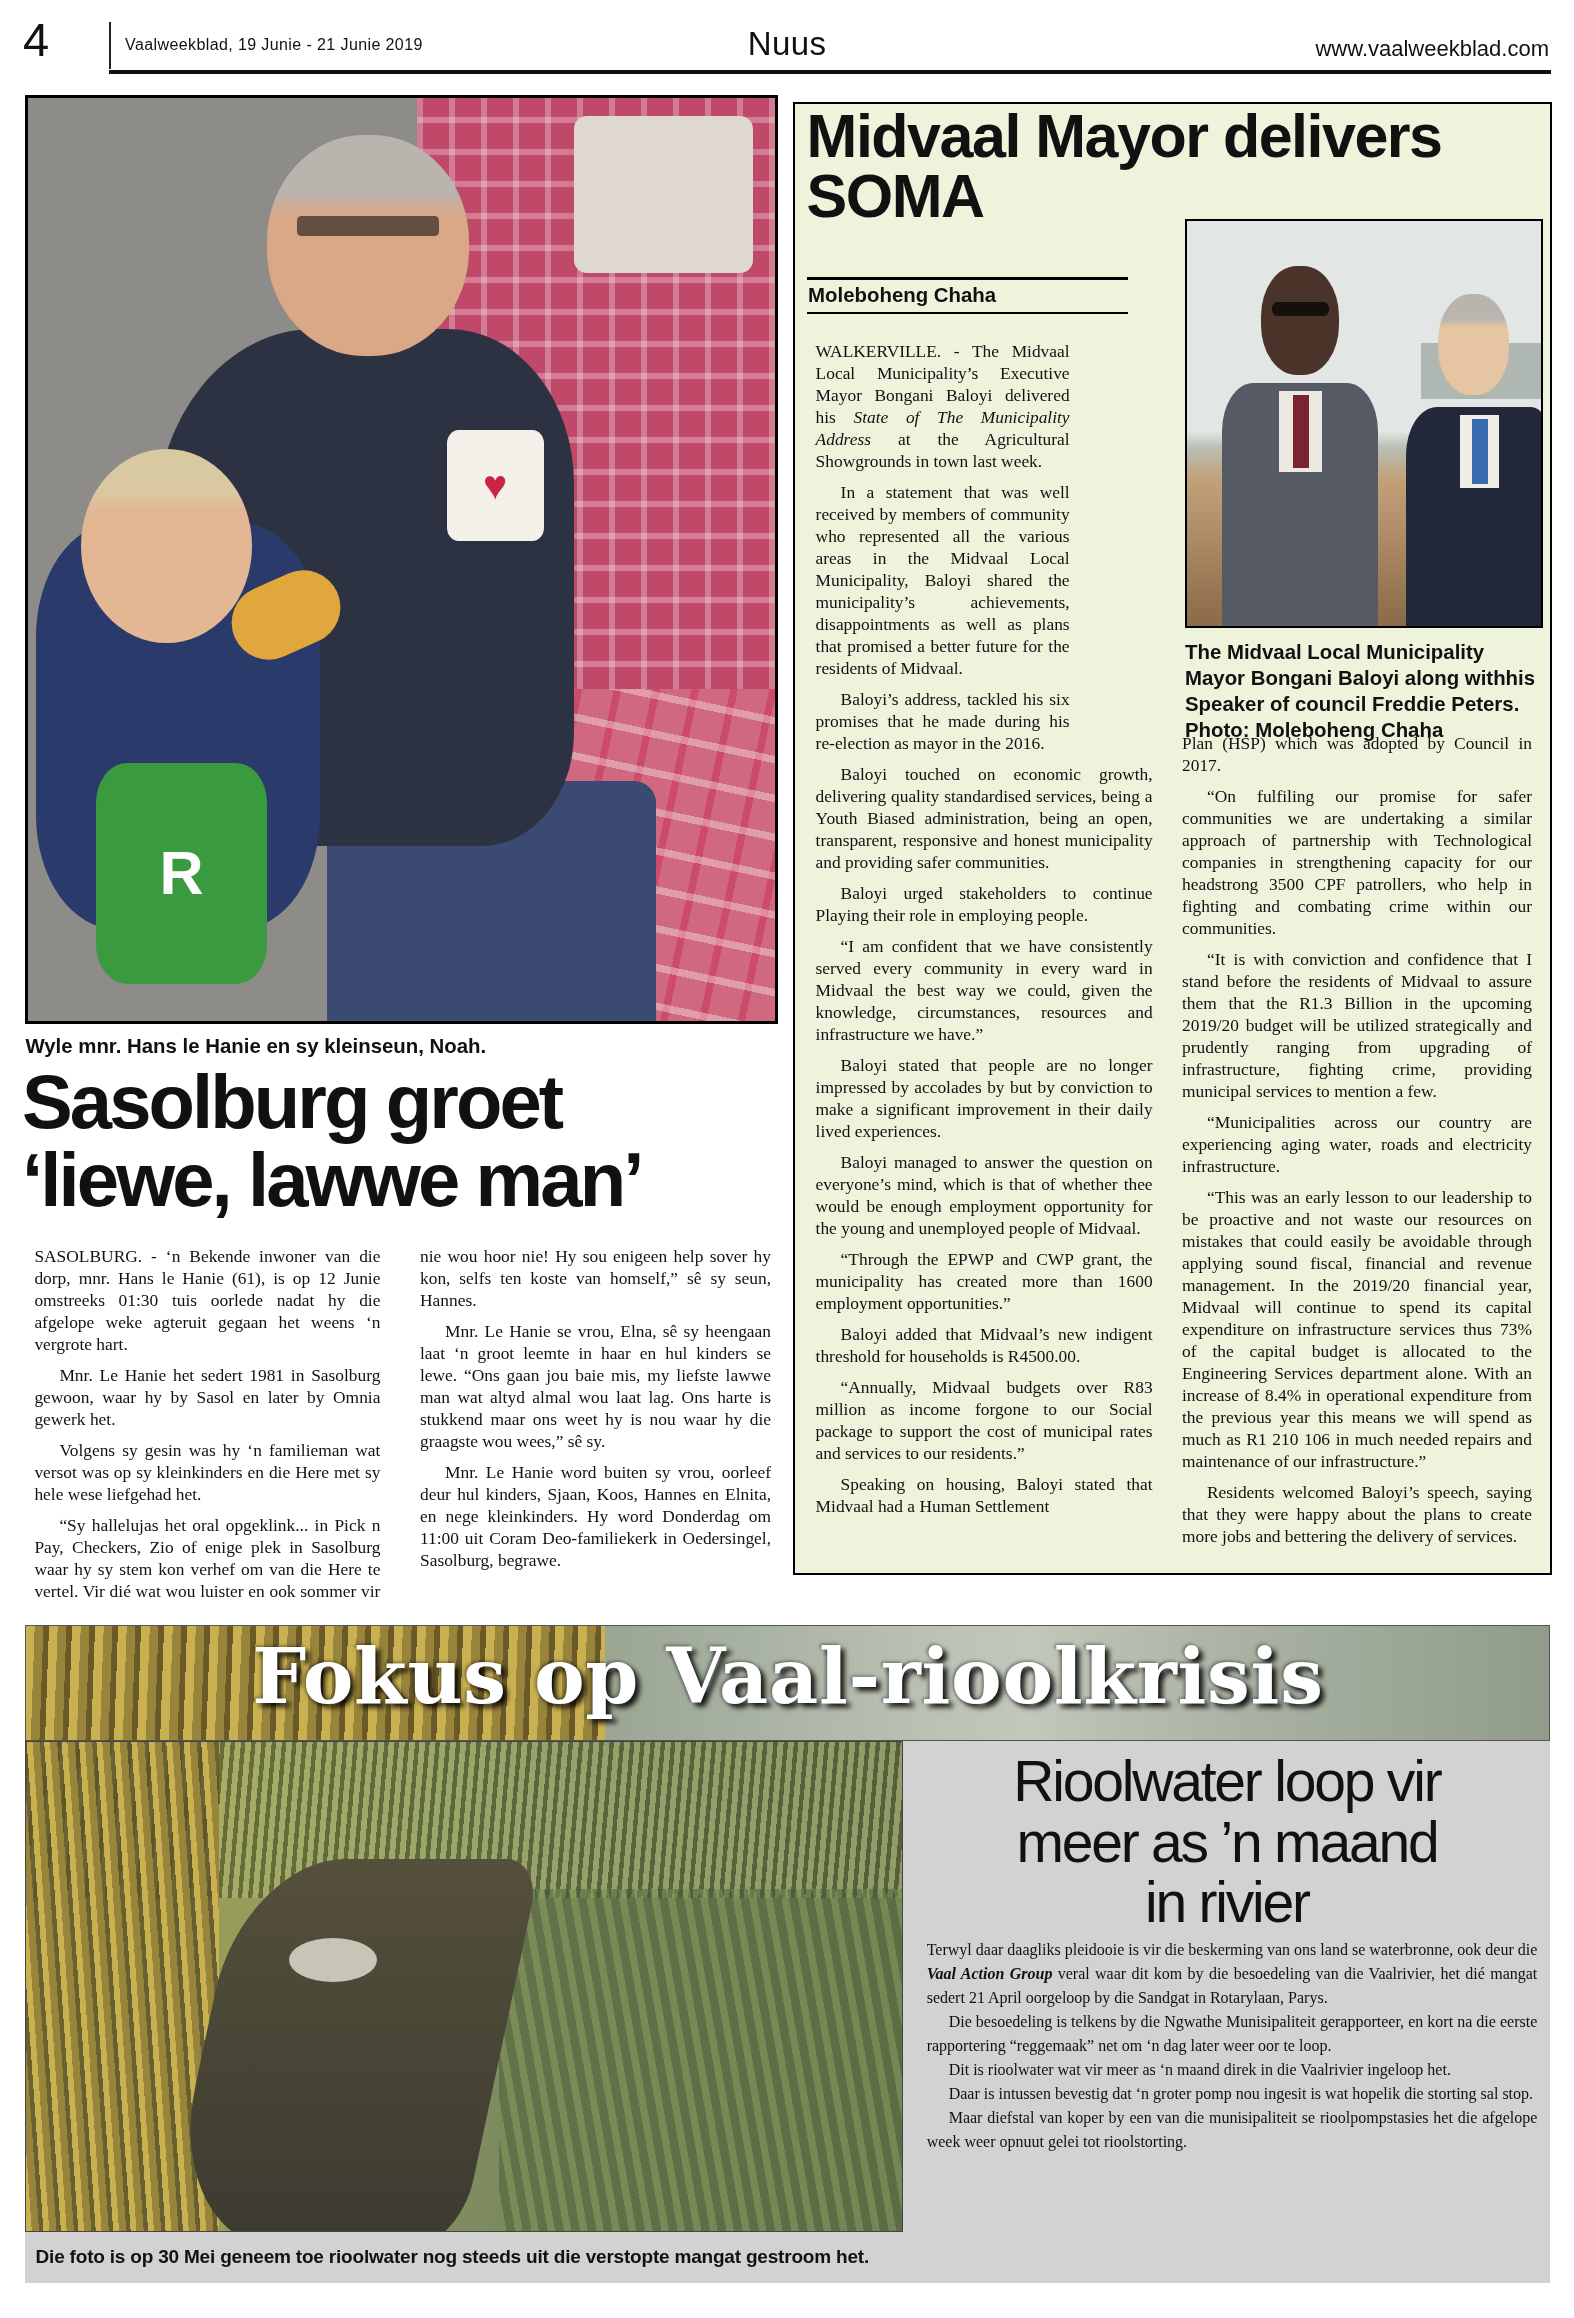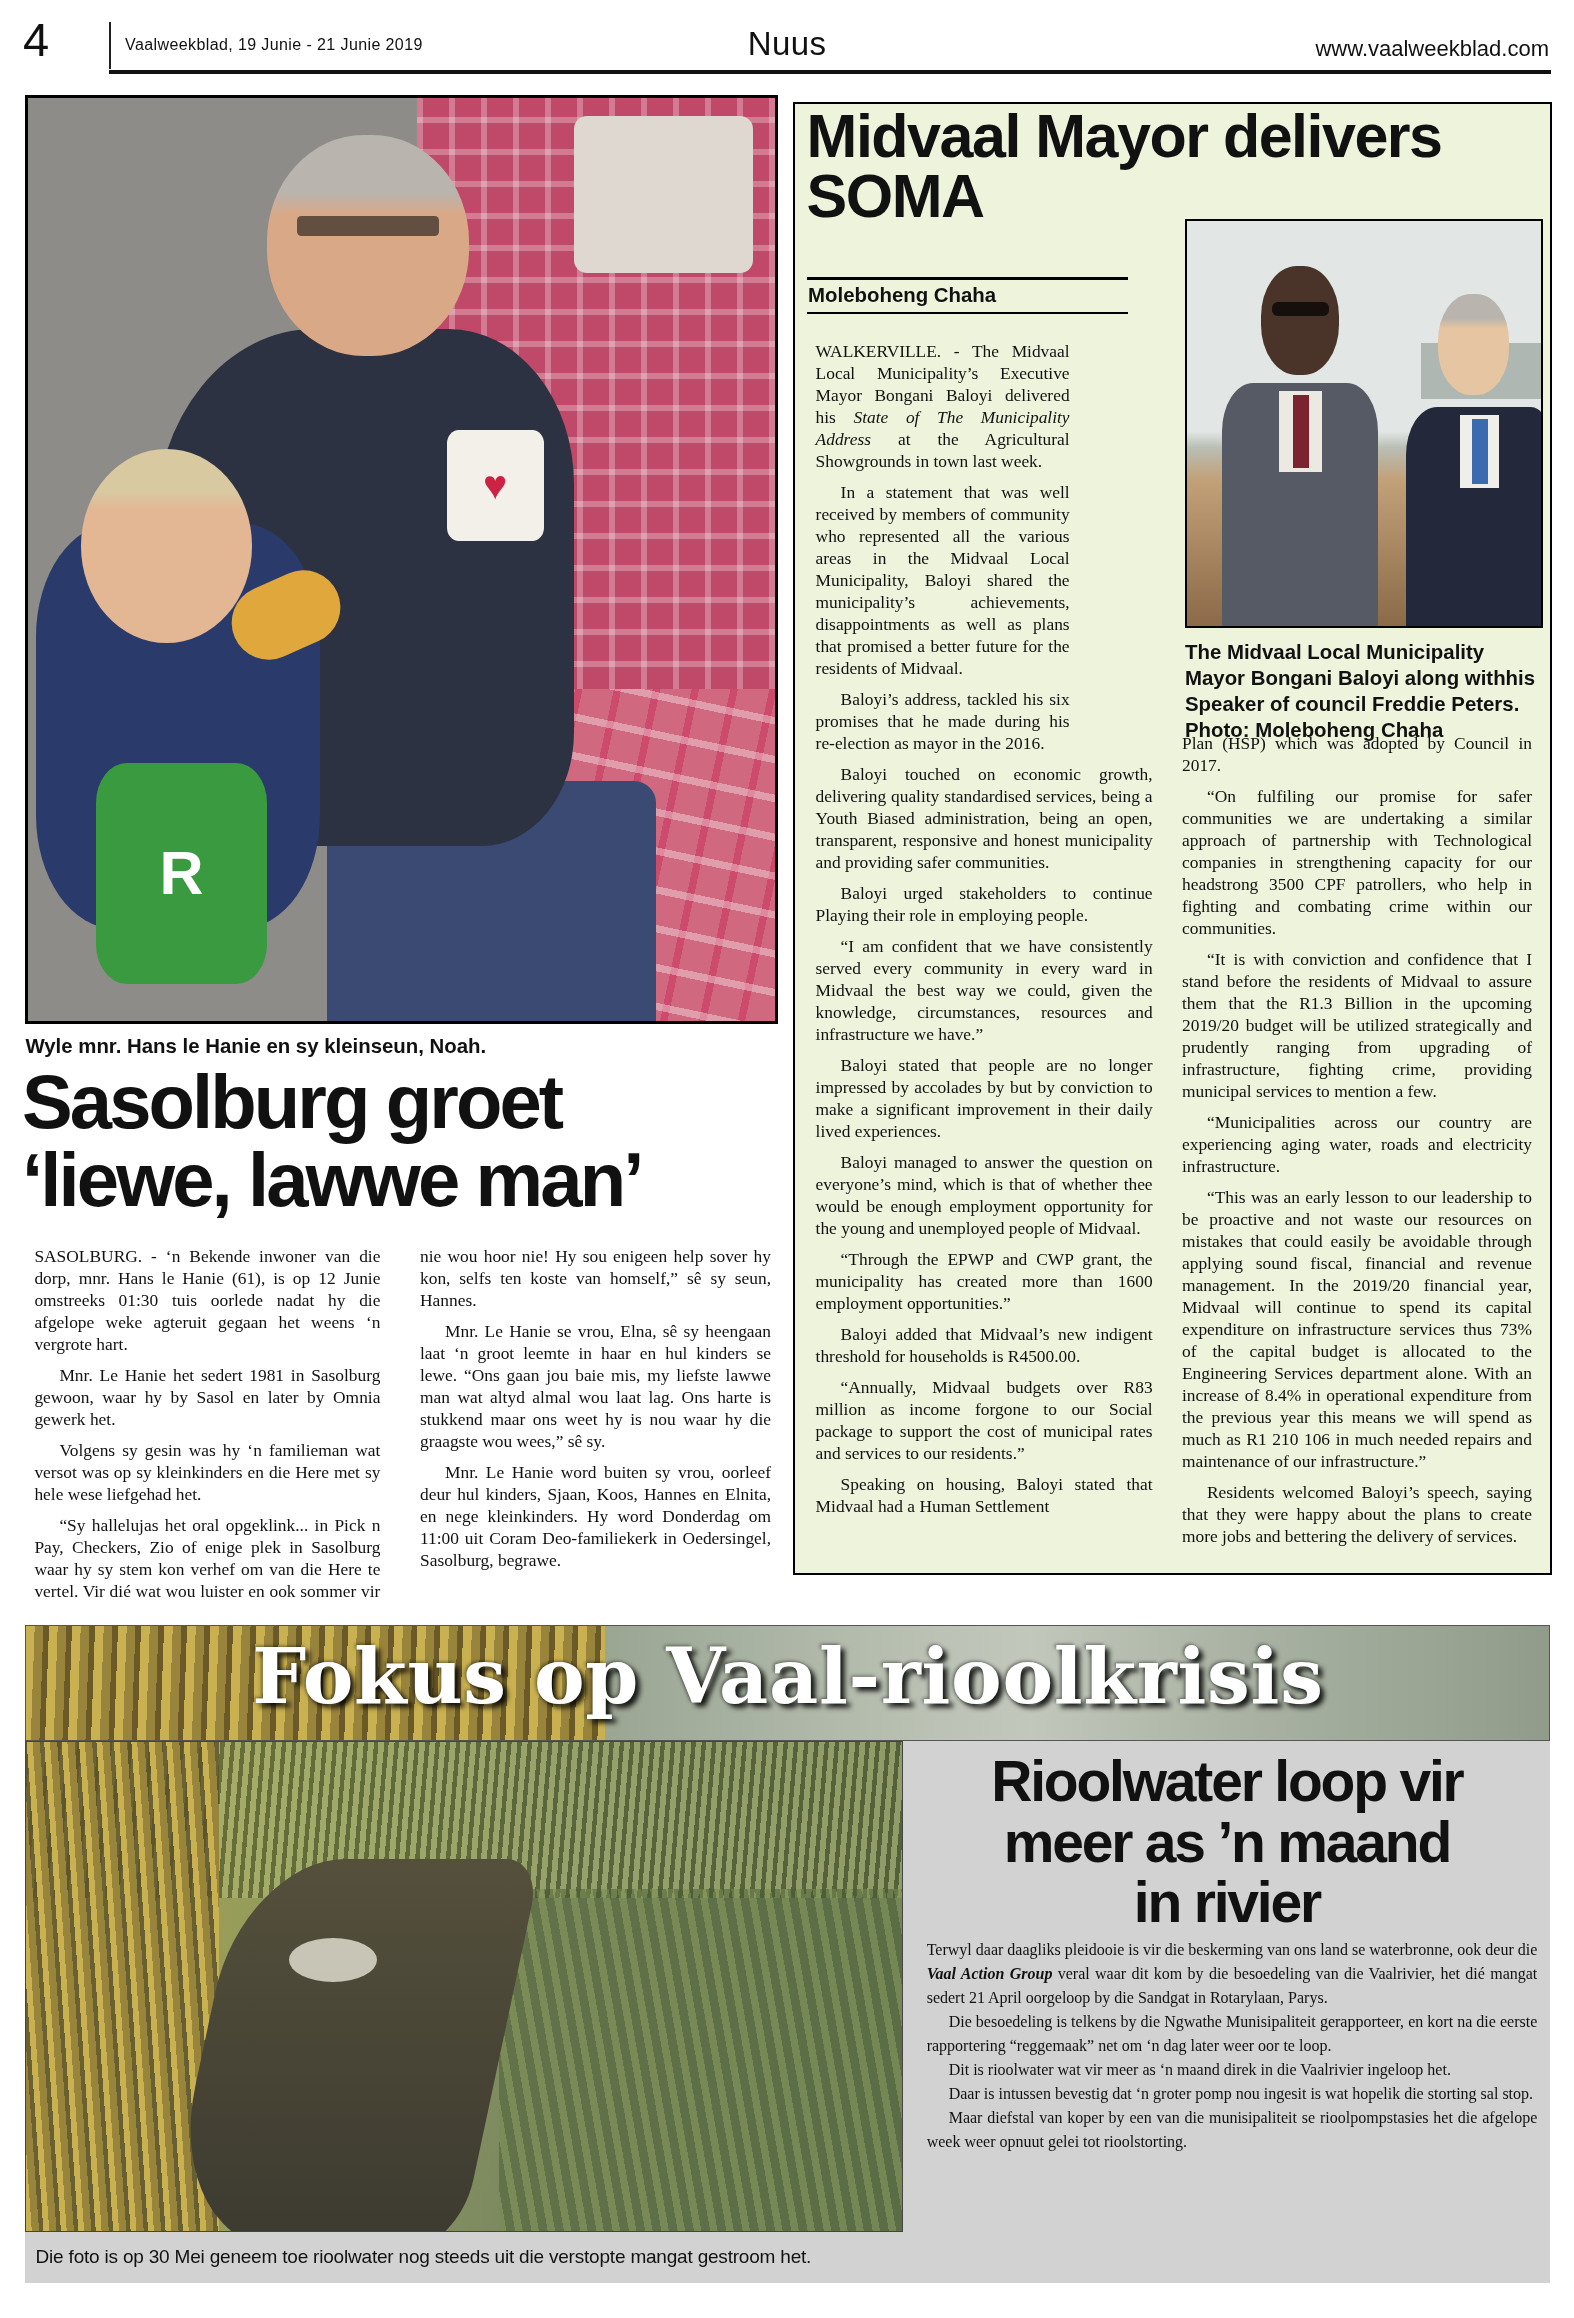--- a/index.html
+++ b/index.html
@@ -102,23 +102,23 @@
   .ph3-reeds-top { top:0; left:0; width:100%; height:32%;
     background:repeating-linear-gradient(95deg, rgba(60,70,30,.55) 0 4.4px, rgba(180,190,120,.45) 4.4px 10.2px); }
   .ph3-left-reeds { left:0; top:0; width:22%; height:100%;
     background:repeating-linear-gradient(86deg,#c9b050 0 5.8px,#99843c 5.8px 13px, rgba(90,80,40,.8) 13px 17.4px); }
   .ph3-water { left:20%; top:24%; width:34%; height:80%; background:linear-gradient(#55503c,#3c3a30);
     transform:skewX(-12deg); border-radius:34% 12% 18% 42%; }
   .ph3-foam { left:30%; top:40%; width:10%; height:9%; background:rgba(230,228,214,.8); border-radius:50%; filter:blur(0.7px); }
   .ph3-right-grass { right:0; top:30%; width:46%; height:70%;
     background:repeating-linear-gradient(80deg, rgba(120,140,80,.55) 0 7.3px, rgba(70,90,50,.5) 7.3px 16px); }
   .cap3 { position:absolute; left:0; top:491px; width:878px; height:50px; display:flex; align-items:center;
-          padding-left:10.2px; font-size:19px; font-weight:normal; letter-spacing:-0.2px; }
+          padding-left:10.2px; font-size:19px; font-weight:bold; letter-spacing:-0.2px; }
   .riool-right { position:absolute; left:878px; top:0; width:647px; height:542px; padding:0 7.3px; }
-  .hl3 { margin-top:10.2px; text-align:center; font-size:57px; font-weight:bold; line-height:1.06; letter-spacing:-2.2px; }
+  .hl3 { margin-top:10.2px; text-align:center; font-size:57px; font-weight:normal; line-height:1.06; letter-spacing:-2.2px; }
   .riool-body { margin-top:6px; padding:0 5.8px 0 16px; font-family:"Liberation Serif", serif;
                 font-size:16px; line-height:24px; }
   .riool-body p { text-indent:22px; text-align:justify; }
   .riool-body p.ni { text-indent:0; }
 </style>
 </head>
 <body>
 
 <div class="page">
 

